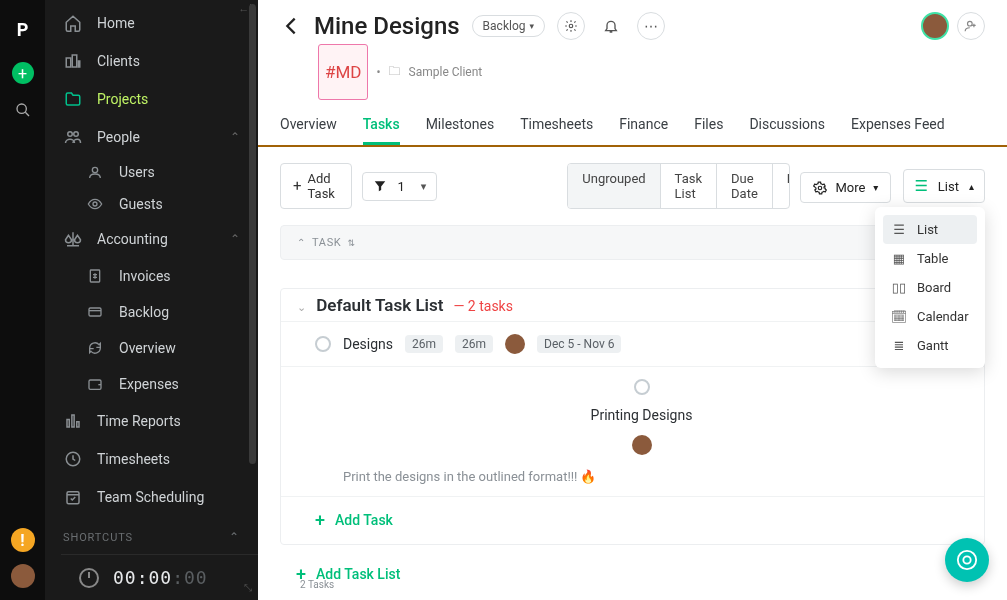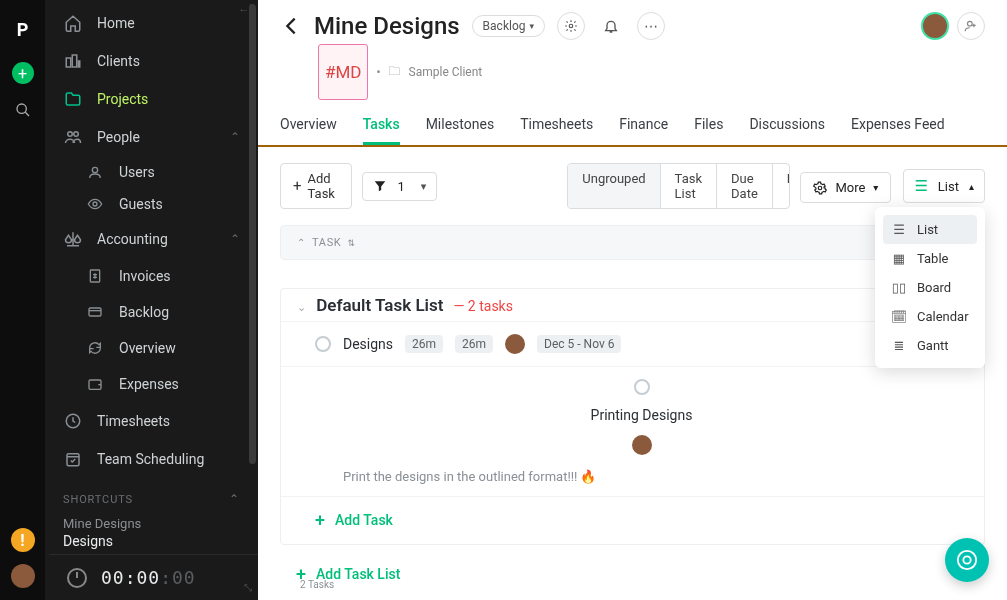--- a/index.html
+++ b/index.html
@@ -19,21 +19,21 @@
     .nav-item .chev { margin-left:auto; color:#666; font-size:12px;}
     .nav-sub { padding-left: 30px; }
     .nav-sub .nav-item { padding: 8px 18px 8px 10px; }
     .accounting-sub .nav-item { padding: 10px 18px 10px 10px; }
     .icon { width:20px; display:inline-flex; justify-content:center; color:#8a8f93; font-size:16px; flex-shrink:0;}
     .nav-item.active .icon { color:#00c08b; }
     .shortcuts-header { font-size:11px; color:#6a6e71; letter-spacing: .08em; padding: 14px 18px 6px; display:flex; align-items:center;}
     .shortcuts-header .chev { margin-left:auto; font-size:12px;}
     .shortcut-proj { padding: 4px 18px 0; font-size:13px; color:#8a8f93; }
     .shortcut-item { padding: 2px 18px 10px; font-size:14px; color:#e8eaec;}
-    .timer { position:absolute; bottom:0; left:4px; right:0; height:46px; display:flex; align-items:center; padding:0 18px; gap:14px; border-top:1px solid #2a2a2a; background:#1a1a1a;}
+    .timer { position:absolute; bottom:0; left:16px; right:0; height:46px; display:flex; align-items:center; padding:0 18px; gap:14px; border-top:1px solid #2a2a2a; background:#1a1a1a;}
     .timer-icon { width:20px; height:20px; border:2px solid #888; border-radius:50%; position:relative;}
     .timer-icon::after{content:"";position:absolute;top:50%;left:50%;width:2px;height:6px;background:#888;transform-origin:bottom;transform:translate(-50%,-100%);}
     .timer-text { font-family: monospace; font-size:18px; letter-spacing:1px; color:#e8eaec;}
     .timer-text .sec { color:#5a5e61;}
     .timer-expand { position:absolute; right:6px; bottom:6px; color:#555; font-size:10px;}
     .sb-scroll { position:absolute; right:2px; top:4px; bottom:50px; width:7px; background: transparent;}
     .sb-scroll-thumb { position:absolute; top:0; width:7px; height:460px; background:#3a3a3a; border-radius:4px;}
     .main { flex:1; display:flex; flex-direction:column; background:#fff; overflow:hidden;}
     .mh { padding: 12px 22px 0 22px; }
     .mh-row1 { display:flex; align-items:center; gap:12px;}
@@ -212,20 +212,30 @@
               <rect x="3" y="6" width="18" height="14" rx="2"></rect>
               <path d="M17 13h4"></path>
             </svg>
           </span>
         <span>Expenses</span>
       </div>
     </div>
     <div class="nav-item">
       <span class="icon">
           <svg width="18" height="18" viewBox="0 0 24 24" fill="none" stroke="currentColor" stroke-width="2">
+            <rect x="4" y="10" width="3" height="10"></rect>
+            <rect x="10.5" y="4" width="3" height="16"></rect>
+            <rect x="17" y="13" width="3" height="7"></rect>
+          </svg>
+        </span>
+      <span>Time Reports</span>
+    </div>
+    <div class="nav-item">
+      <span class="icon">
+          <svg width="18" height="18" viewBox="0 0 24 24" fill="none" stroke="currentColor" stroke-width="2">
             <circle cx="12" cy="12" r="9"></circle>
             <path d="M12 7v5l3 2"></path>
           </svg>
         </span>
       <span>Timesheets</span>
     </div>
     <div class="nav-item">
       <span class="icon">
           <svg width="18" height="18" viewBox="0 0 24 24" fill="none" stroke="currentColor" stroke-width="2">
             <rect x="4" y="5" width="16" height="16" rx="2"></rect>

